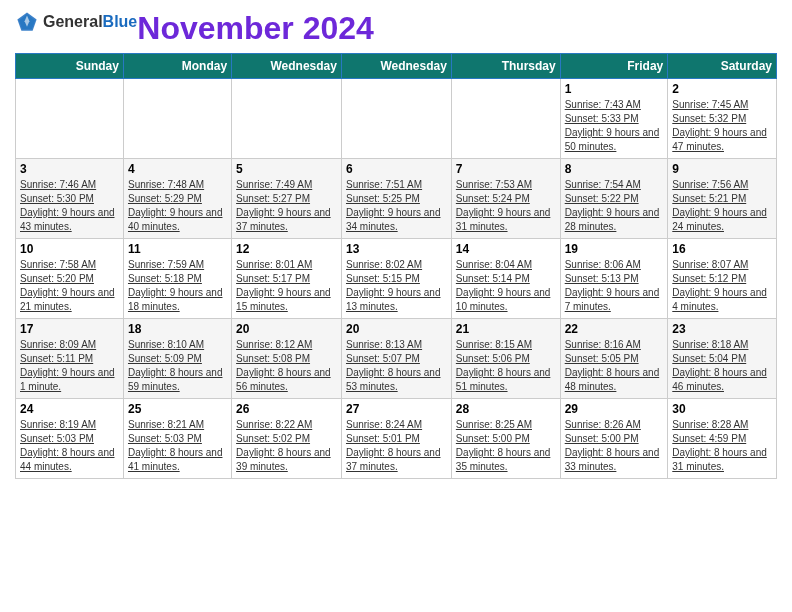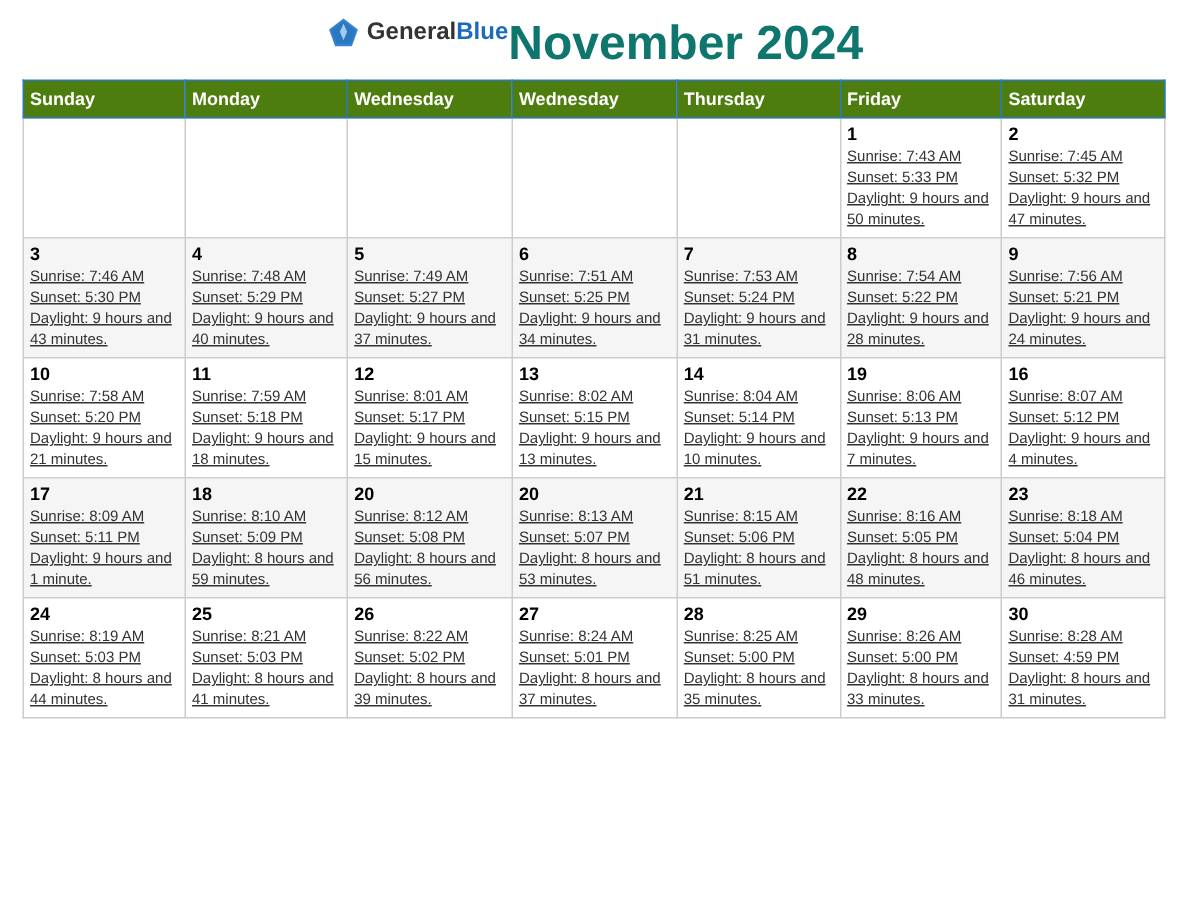--- a/index.html
+++ b/index.html
@@ -10,21 +10,21 @@
       height: 612px;
       overflow: hidden;
     }
     .container {
       width: 792px;
       padding: 10px 15px;
     }
     .header {
       display: flex;
       align-items: flex-start;
-      justify-content: center;
+      justify-content: flex-start;
       margin-bottom: 6px;
     }
     .logo {
       display: flex;
       align-items: center;
       gap: 4px;
     }
     .logo-text-general {
       font-size: 16px;
       font-weight: bold;
@@ -38,36 +38,36 @@
     .logo-icon {
       width: 24px;
       height: 24px;
     }
     .title-block {
       text-align: right;
     }
     .month-title {
       font-size: 32px;
       font-weight: bold;
-      color: #0f766e;
+      color: #6d28d9;
     }
     .location {
       font-size: 14px;
       color: #555;
     }
     .calendar {
       width: 100%;
       border-collapse: collapse;
       font-size: 11px;
     }
     .calendar th {
-      background-color: #4d7c0f;
+      background-color: #0f766e;
       color: #fff;
       padding: 5px 4px;
-      text-align: left;
+      text-align: right;
       font-size: 12px;
       border: 1px solid #2878c3;
     }
     .calendar td {
       border: 1px solid #ccc;
       vertical-align: top;
       padding: 3px 4px;
       width: 113px;
       height: 80px;
       background: #fff;

